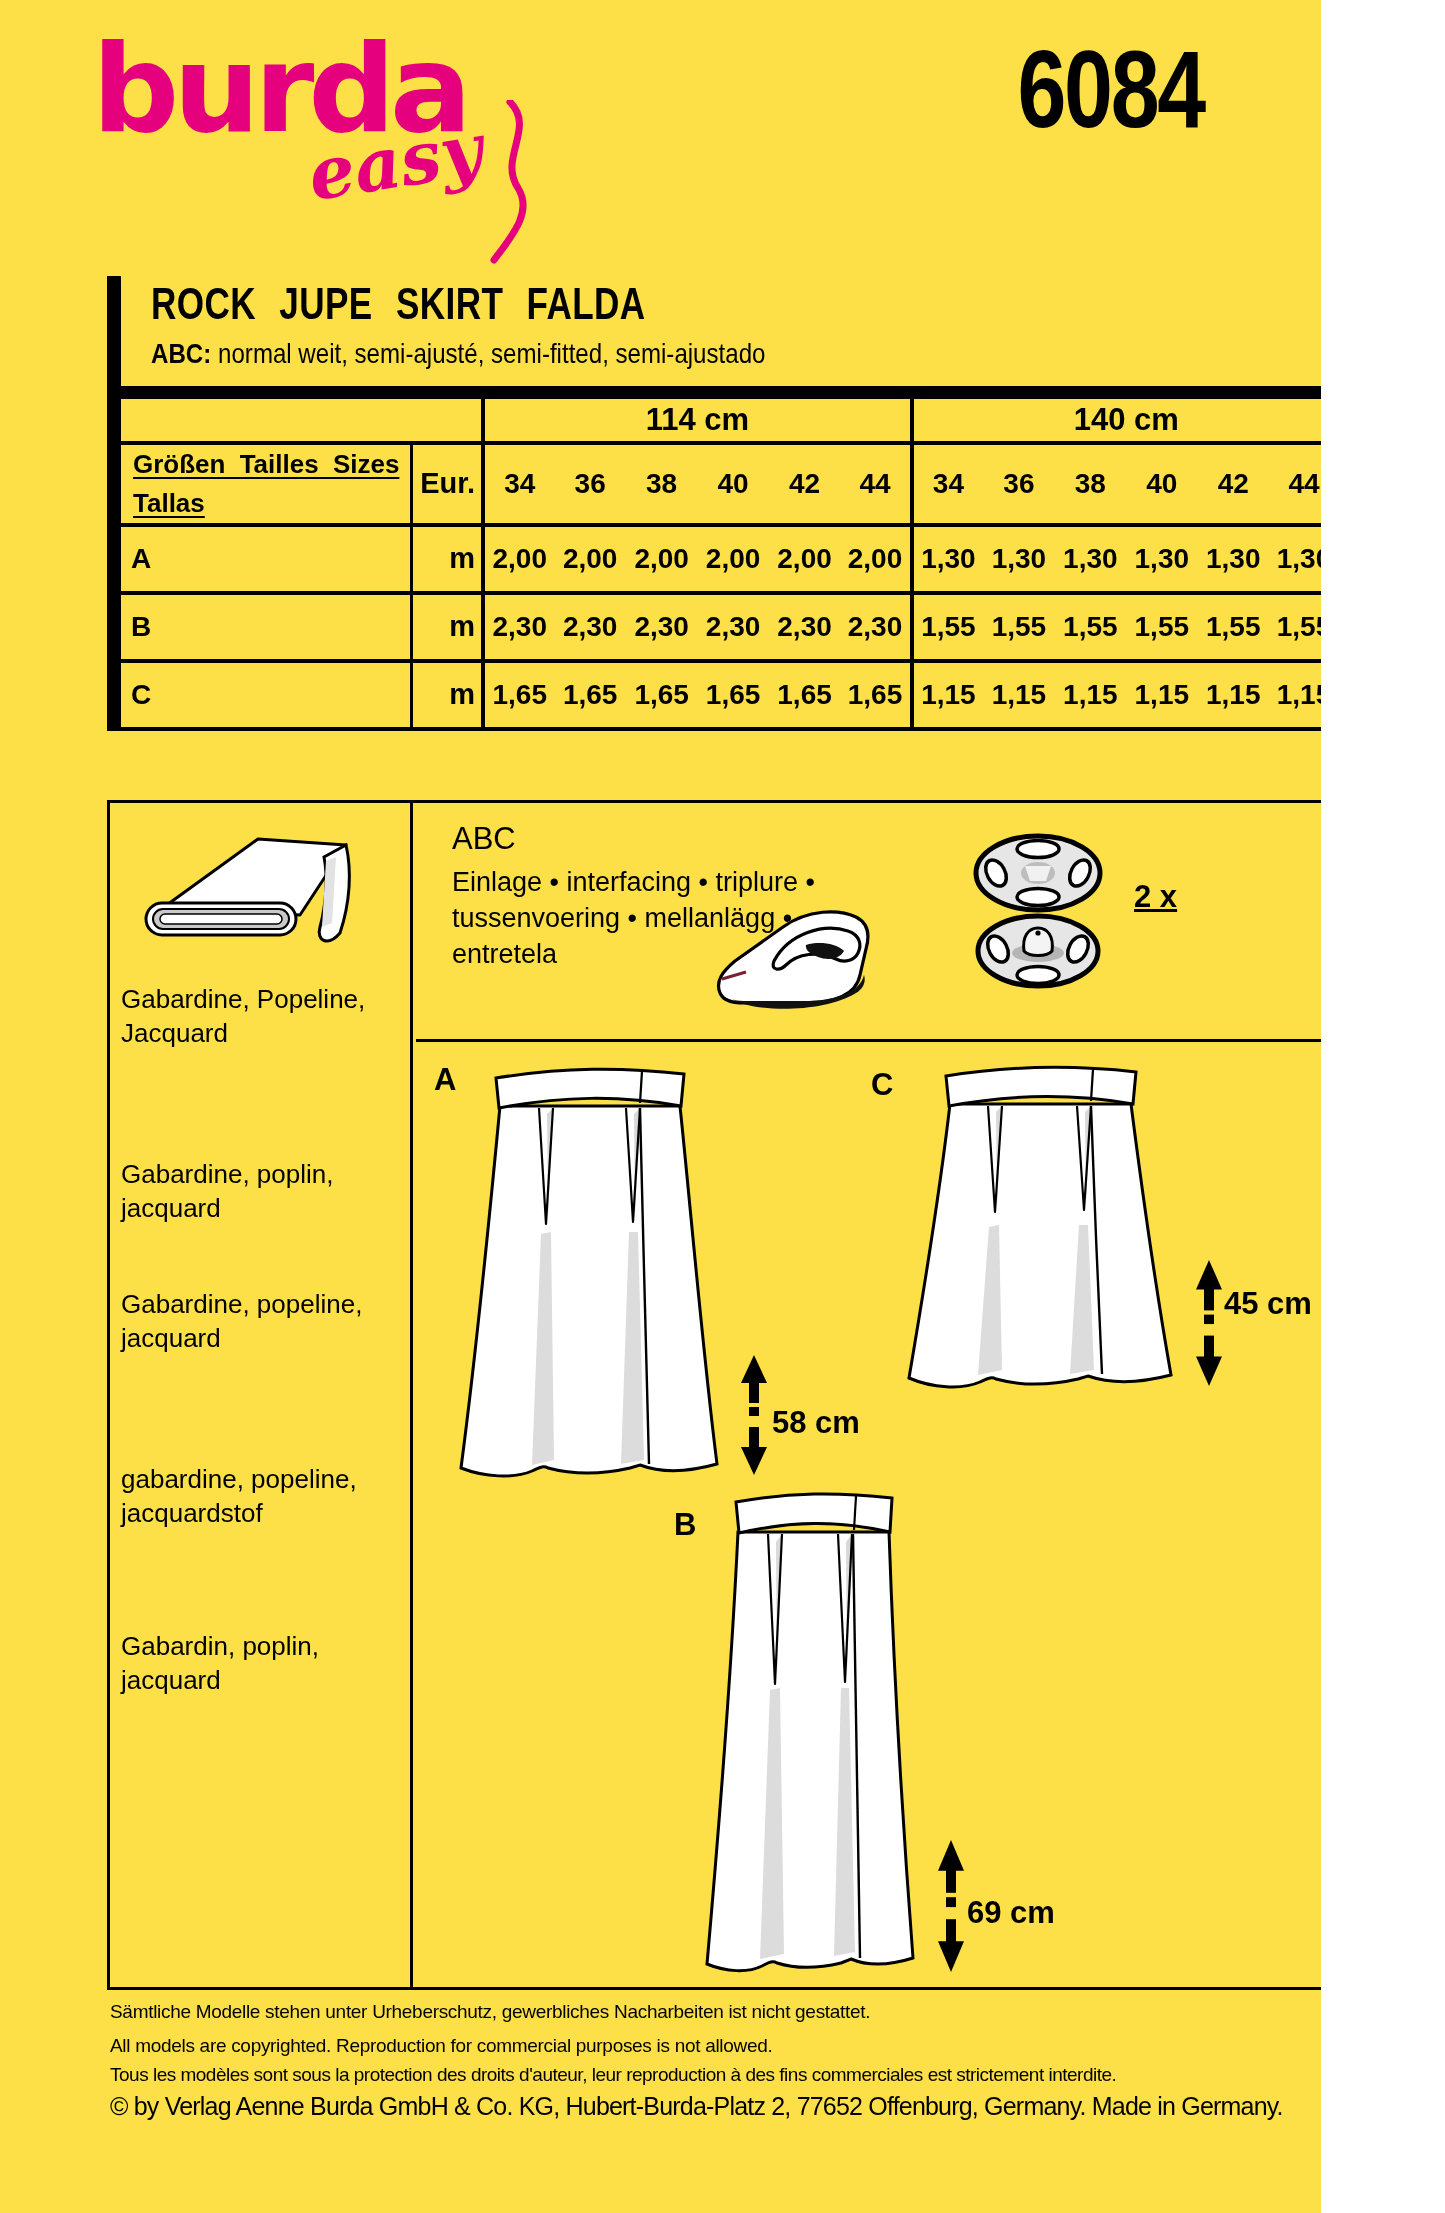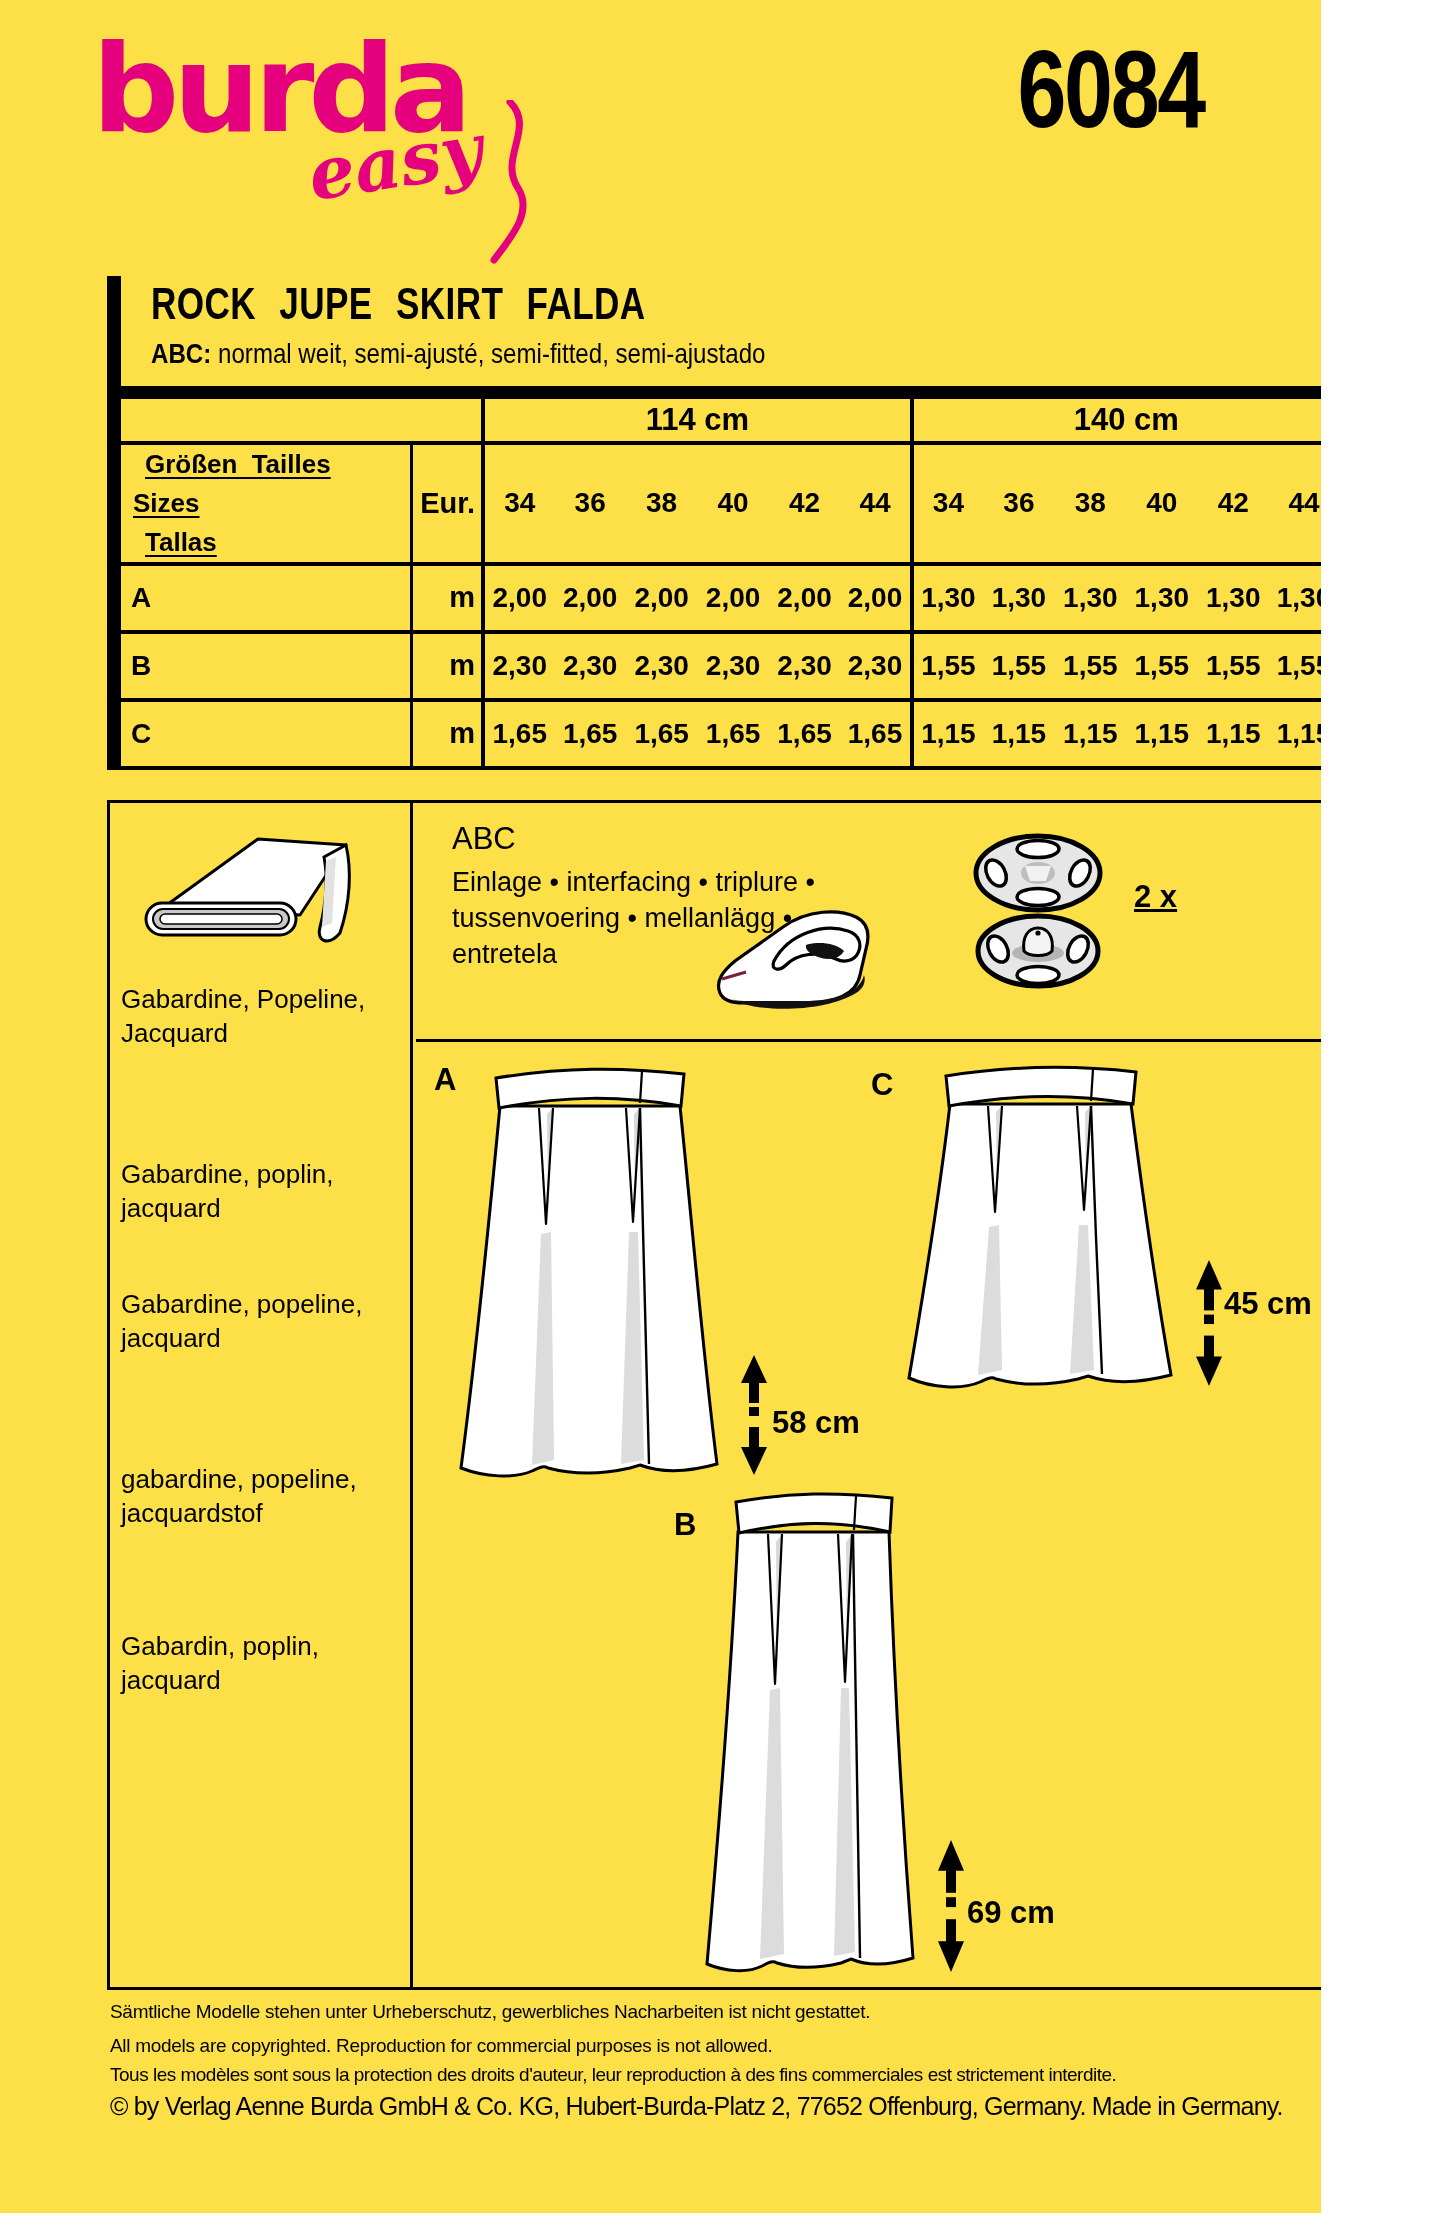--- a/index.html
+++ b/index.html
@@ -31,21 +31,21 @@
 
   table.size-table { border-collapse:collapse; table-layout:fixed; width:100%; margin-top:16px;
                      border-top:13px solid #000; border-right:3px solid #000; border-bottom:4px solid #000;
                      font-weight:700; }
   .size-table td { vertical-align:middle; }
   tr.r-head1 td { height:50px; }
   td.grp { border-left:4px solid #000; border-bottom:4px solid #000; text-align:center; font-size:31px; }
   td.blank { border-bottom:4px solid #000; }
   tr.r-head2 td { height:80px; border-bottom:4px solid #000; }
   td.lbl { font-size:26px; padding-left:12px; line-height:1.5; }
-  td.lbl span { text-decoration:underline; text-underline-offset:4px; text-decoration-thickness:2px; word-spacing:7px;margin-left:12px; }
+  td.lbl span { text-decoration:underline; text-underline-offset:4px; text-decoration-thickness:2px; word-spacing:7px; }
   td.eur, td.unit { border-left:3px solid #000; text-align:right; padding-right:6px; font-size:29px; }
   td.sz { text-align:center; font-size:28px; }
   td.gl { border-left:4px solid #000; }
   tr.r-data td { height:68px; border-bottom:4px solid #000; }
   td.view { font-size:28px; padding-left:10px; }
   td.val { text-align:center; font-size:28px; }
 
   
   .main-box { position:absolute; left:107px; top:800px; width:1221px; height:1190px; border:3px solid #000; }
   .fabric-panel { position:absolute; left:0; top:0; width:303px; height:100%; border-right:3px solid #000; }

